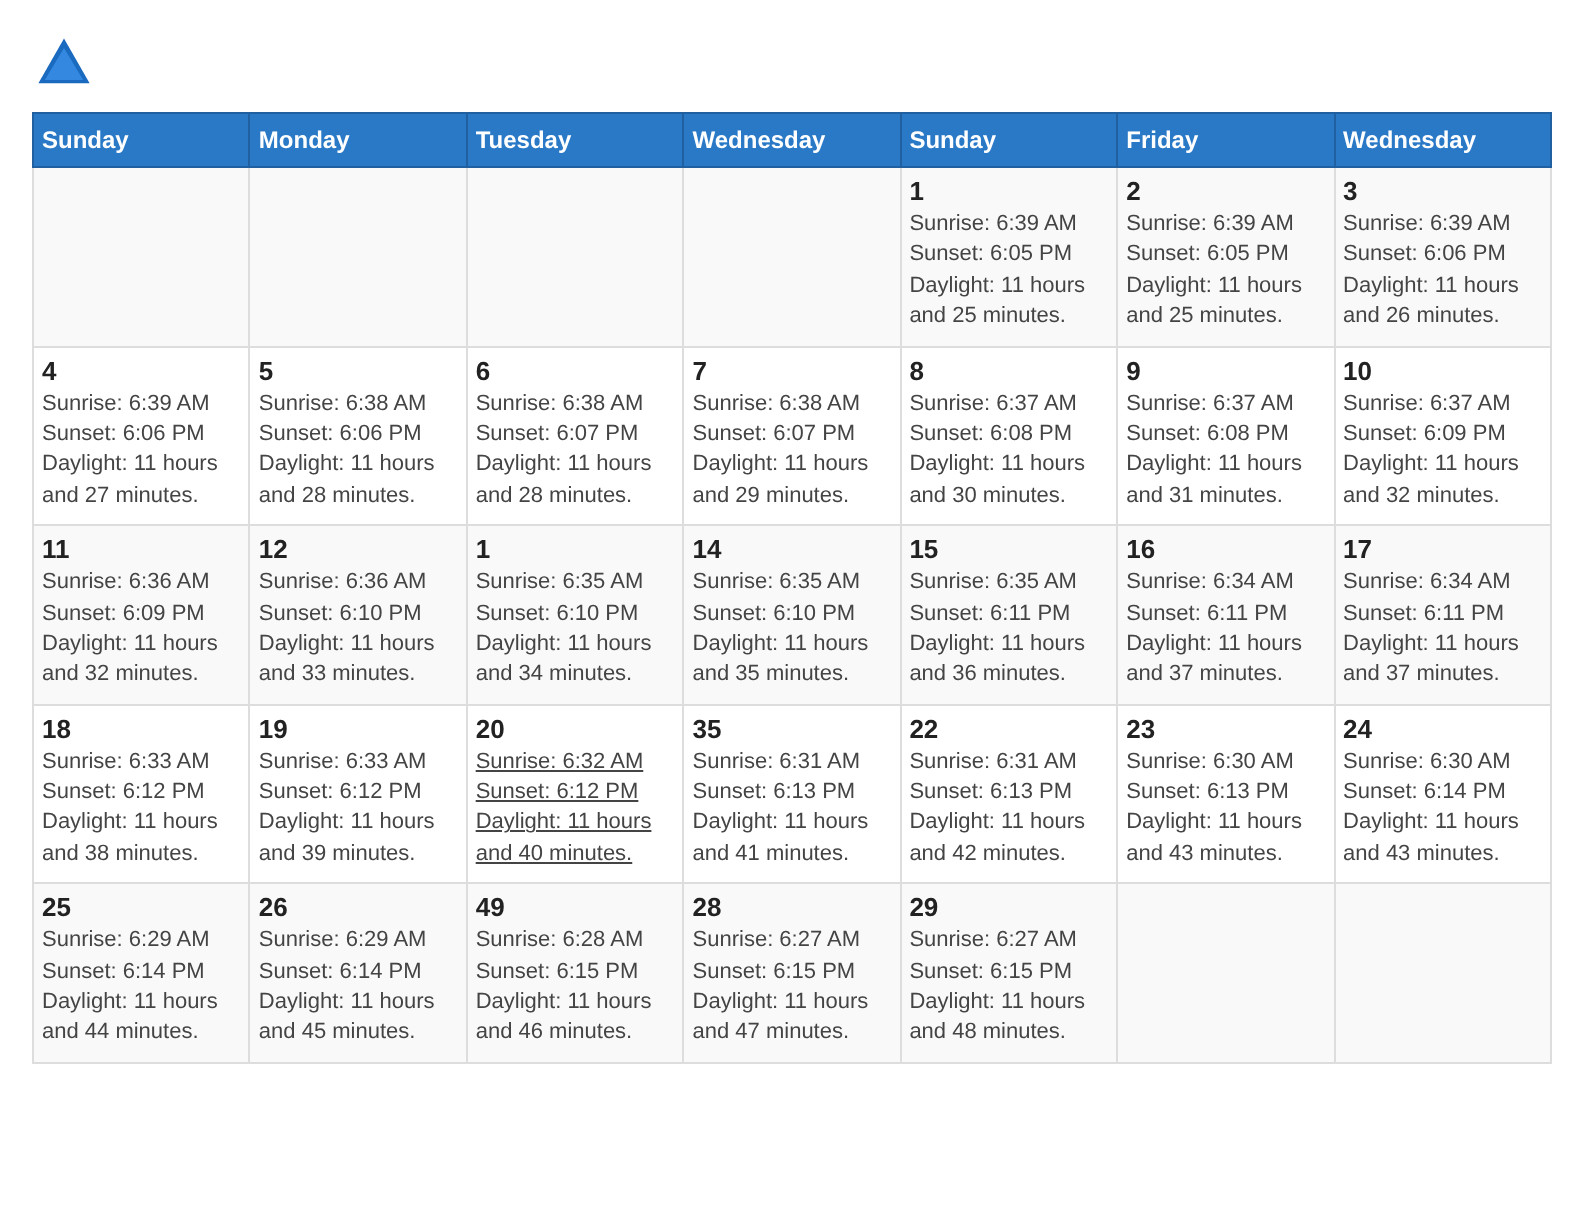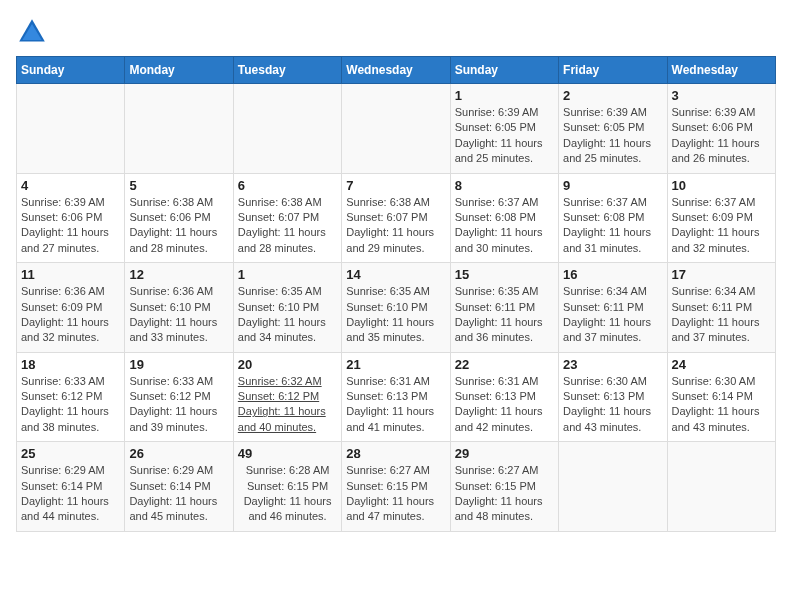--- a/index.html
+++ b/index.html
@@ -246,21 +246,21 @@
 Sunset: 6:12 PM
 Daylight: 11 hours and 39 minutes.</div>
         </td>
         <td>
           <span class="day-number">20</span>
           <div class="day-info" style="white-space: pre-line; text-decoration: underline;">Sunrise: 6:32 AM
 Sunset: 6:12 PM
 Daylight: 11 hours and 40 minutes.</div>
         </td>
         <td>
-          <span class="day-number">21</span>
+          <span class="day-number">35</span>
           <div class="day-info" style="white-space: pre-line;">Sunrise: 6:31 AM
 Sunset: 6:13 PM
 Daylight: 11 hours and 41 minutes.</div>
         </td>
         <td>
           <span class="day-number">22</span>
           <div class="day-info" style="white-space: pre-line;">Sunrise: 6:31 AM
 Sunset: 6:13 PM
 Daylight: 11 hours and 42 minutes.</div>
         </td>
@@ -285,21 +285,21 @@
 Daylight: 11 hours and 44 minutes.</div>
         </td>
         <td>
           <span class="day-number">26</span>
           <div class="day-info" style="white-space: pre-line;">Sunrise: 6:29 AM
 Sunset: 6:14 PM
 Daylight: 11 hours and 45 minutes.</div>
         </td>
         <td>
           <span class="day-number">49</span>
-          <div class="day-info" style="white-space: pre-line; text-align: center;">Sunrise: 6:28 AM
+          <div class="day-info" style="white-space: pre-line;">Sunrise: 6:28 AM
 Sunset: 6:15 PM
 Daylight: 11 hours and 46 minutes.</div>
         </td>
         <td>
           <span class="day-number">28</span>
           <div class="day-info" style="white-space: pre-line;">Sunrise: 6:27 AM
 Sunset: 6:15 PM
 Daylight: 11 hours and 47 minutes.</div>
         </td>
         <td>

